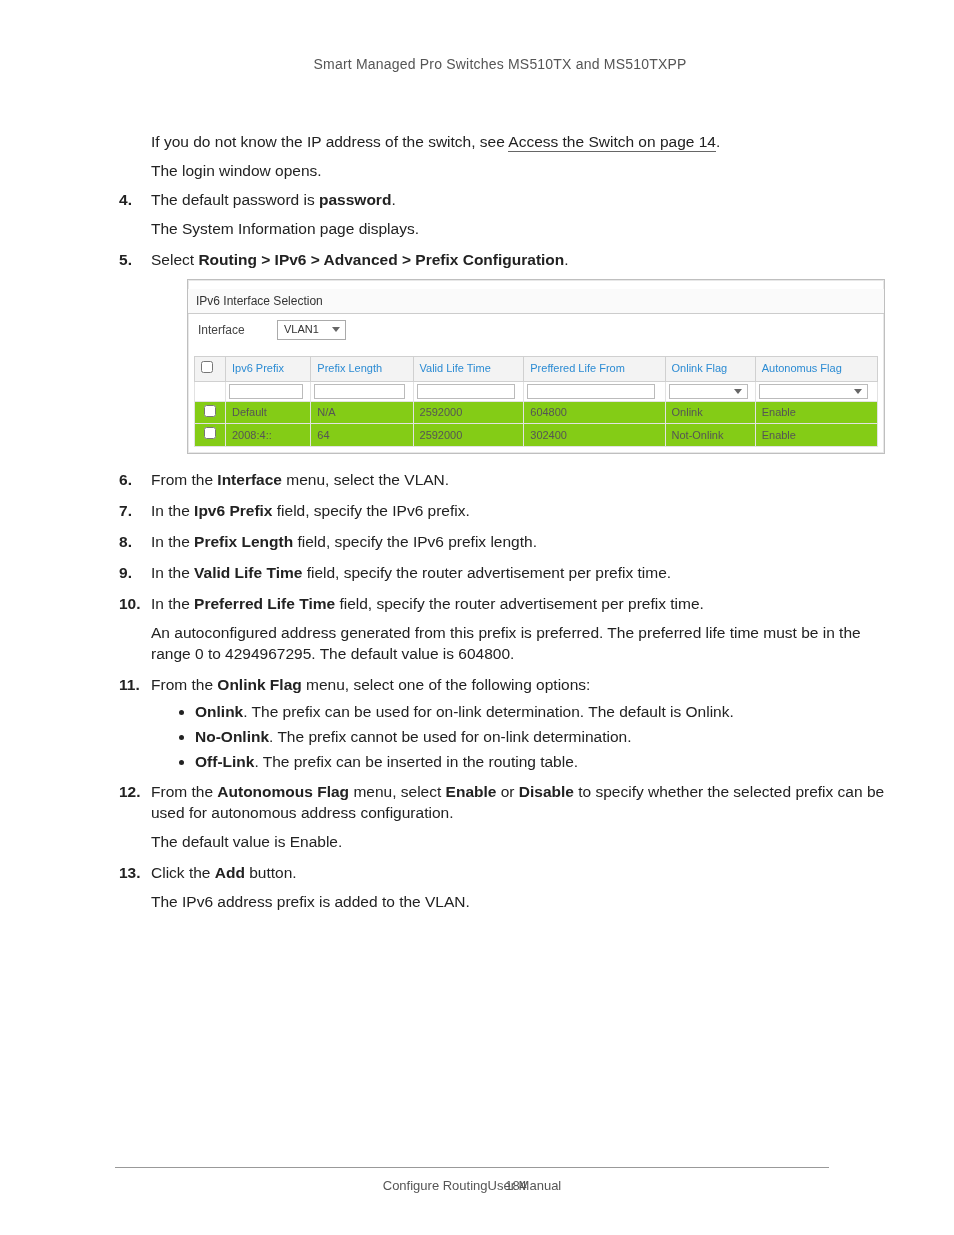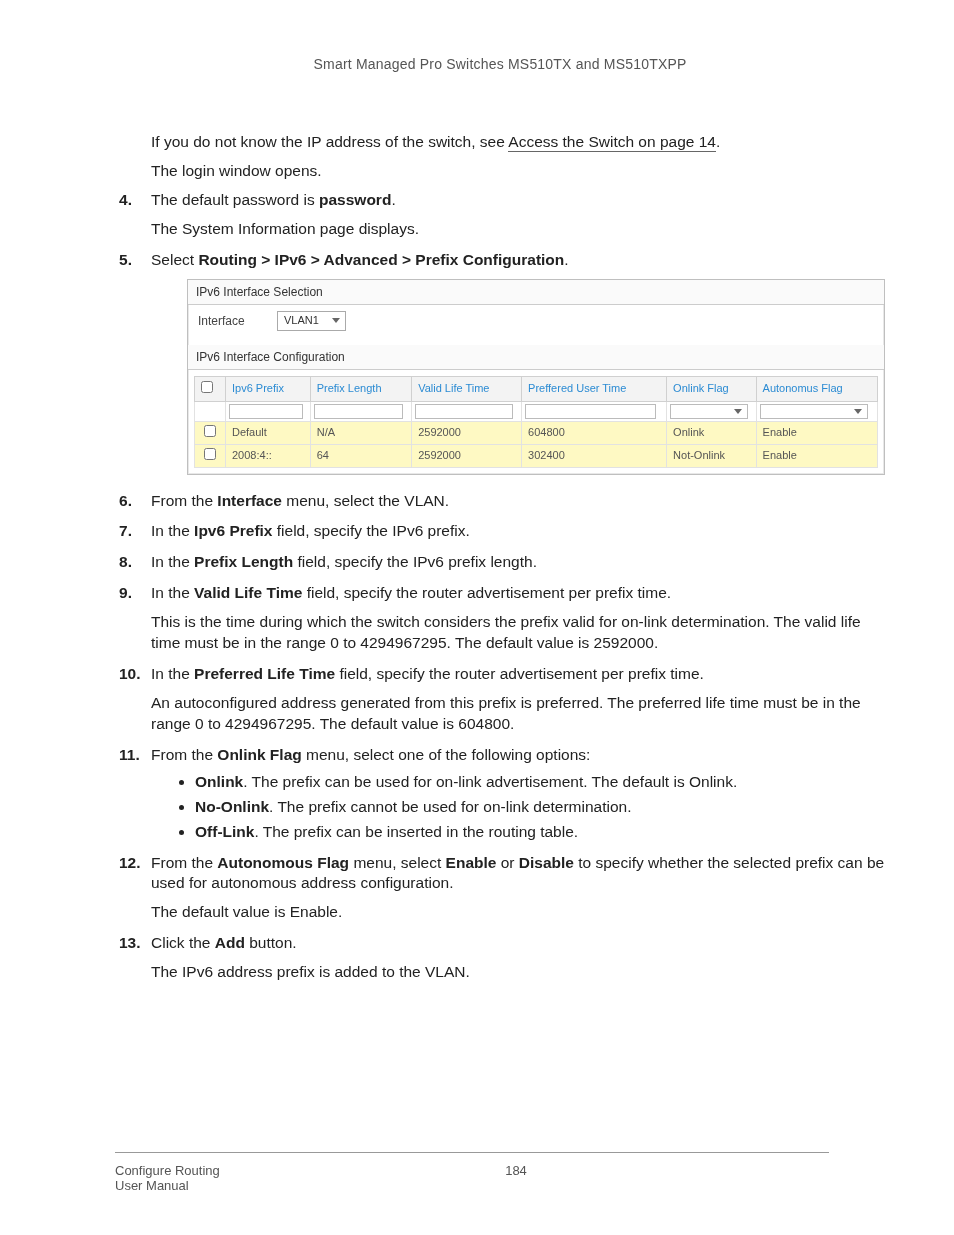--- a/index.html
+++ b/index.html
@@ -59,20 +59,21 @@
     font-family: Arial, sans-serif;
     font-size: 12px;
     box-shadow: 0 0 0 1px #e8e8e8 inset;
   }
   .panel .section-title {
     font-size: 12px;
     color: #333;
     padding: 4px 8px;
     border-bottom: 1px solid #ccc;
     background: #fafafa;
+    margin-top: 9px;
   }
   .panel .section-body {
     padding: 6px 10px 10px 10px;
   }
   .iface-row {
     display: flex;
     align-items: center;
     gap: 24px;
     font-size: 12px;
     color: #444;
@@ -108,21 +109,21 @@
     color: #2b8bd3;
     background: #f3f3f3;
     border: 1px solid #d0d0d0;
     padding: 4px 6px;
     font-size: 11px;
   }
   table.cfg td {
     border: 1px solid #e2e2e2;
     padding: 3px 6px;
     color: #555;
-    background: #fef9c3;
+    background: #84cc16;
   }
   table.cfg tr.inputs td {
     background: #fff;
     padding: 2px 3px;
   }
   .tinput {
     width: 95%;
     height: 15px;
     border: 1px solid #bbb;
     background: #fff;
@@ -153,23 +154,22 @@
   .footer {
     position: absolute;
     bottom: 42px;
     left: 115px;
     right: 125px;
     border-top: 1px solid #999;
     padding-top: 10px;
     font-size: 13px;
     color: #555;
     display: flex;
-    justify-content: flex-start;
+    justify-content: center;
     font-weight: 300;
-    flex-direction: column;
   }
   .footer .center { position: absolute; left: 50%; transform: translateX(-50%); margin-left: 44px; }
 </style>
 </head>
 <body>
 
 <div class="page">
   <div class="header-title">Smart Managed Pro Switches MS510TX and MS510TXPP</div>
 
   <div class="content">
@@ -194,30 +194,29 @@
           <div class="section-title">IPv6 Interface Selection</div>
           <div class="section-body">
             <div class="iface-row">
               <span class="lbl">Interface</span>
               <div class="select-box">
                 <span class="val">VLAN1</span>
                 <span class="chev"></span>
               </div>
             </div>
           </div>
-          <div class="section-title" style="margin-top:4px;">IPv6 Interface Configuration</div>
           <div class="section-body" style="padding:4px 6px 6px 6px;">
             <table class="cfg">
               <tbody>
                   <tr>
                 <th class="checkbox-cell"><input type="checkbox" style=""></th>
                 <th>Ipv6 Prefix</th>
                 <th>Prefix Length</th>
                 <th>Valid Life Time</th>
-                <th>Preffered User Time</th>
+                <th>Preffered Life From</th>
                 <th>Onlink Flag</th>
                 <th>Autonomus Flag</th>
               </tr>
               <tr class="inputs">
                 <td class="checkbox-cell"></td>
                 <td>
                       <div class="tinput"></div>
                     </td>
                 <td>
                       <div class="tinput"></div>
@@ -267,30 +266,29 @@
         <span>From the </span><span class="bold">Interface</span><span> menu, select the VLAN.</span>
       </li>
       <li>
         <span>In the </span><span class="bold">Ipv6 Prefix</span><span> field, specify the IPv6 prefix.</span>
       </li>
       <li>
         <span>In the </span><span class="bold">Prefix Length</span><span> field, specify the IPv6 prefix length.</span>
       </li>
       <li>
         <p><span>In the </span><span class="bold">Valid Life Time</span><span> field, specify the router advertisement per prefix time.</span></p>
-        <p>This is the time during which the switch considers the prefix valid for on-link determination. The valid life time must be in the range 0 to 4294967295. The default value is 2592000.</p>
       </li>
       <li>
         <p><span>In the </span><span class="bold">Preferred Life Time</span><span> field, specify the router advertisement per prefix time.</span></p>
         <p>An autoconfigured address generated from this prefix is preferred. The preferred life time must be in the range 0 to 4294967295. The default value is 604800.</p>
       </li>
       <li>
         <span>From the </span><span class="bold">Onlink Flag</span><span> menu, select one of the following options:</span>
         <ul class="bullets">
-          <li><span class="bold">Onlink</span><span>. The prefix can be used for on-link advertisement. The default is Onlink.</span></li>
+          <li><span class="bold">Onlink</span><span>. The prefix can be used for on-link determination. The default is Onlink.</span></li>
           <li><span class="bold">No-Onlink</span><span>. The prefix cannot be used for on-link determination.</span></li>
           <li><span class="bold">Off-Link</span><span>. The prefix can be inserted in the routing table.</span></li>
         </ul>
       </li>
       <li>
         <p>
           <span>From the </span><span class="bold">Autonomous Flag</span><span> menu, select </span><span class="bold">Enable</span><span> or </span><span class="bold">Disable</span><span> to specify whether the selected prefix can be used for autonomous address configuration.</span>
         </p>
         <p>The default value is Enable.</p>
       </li>

